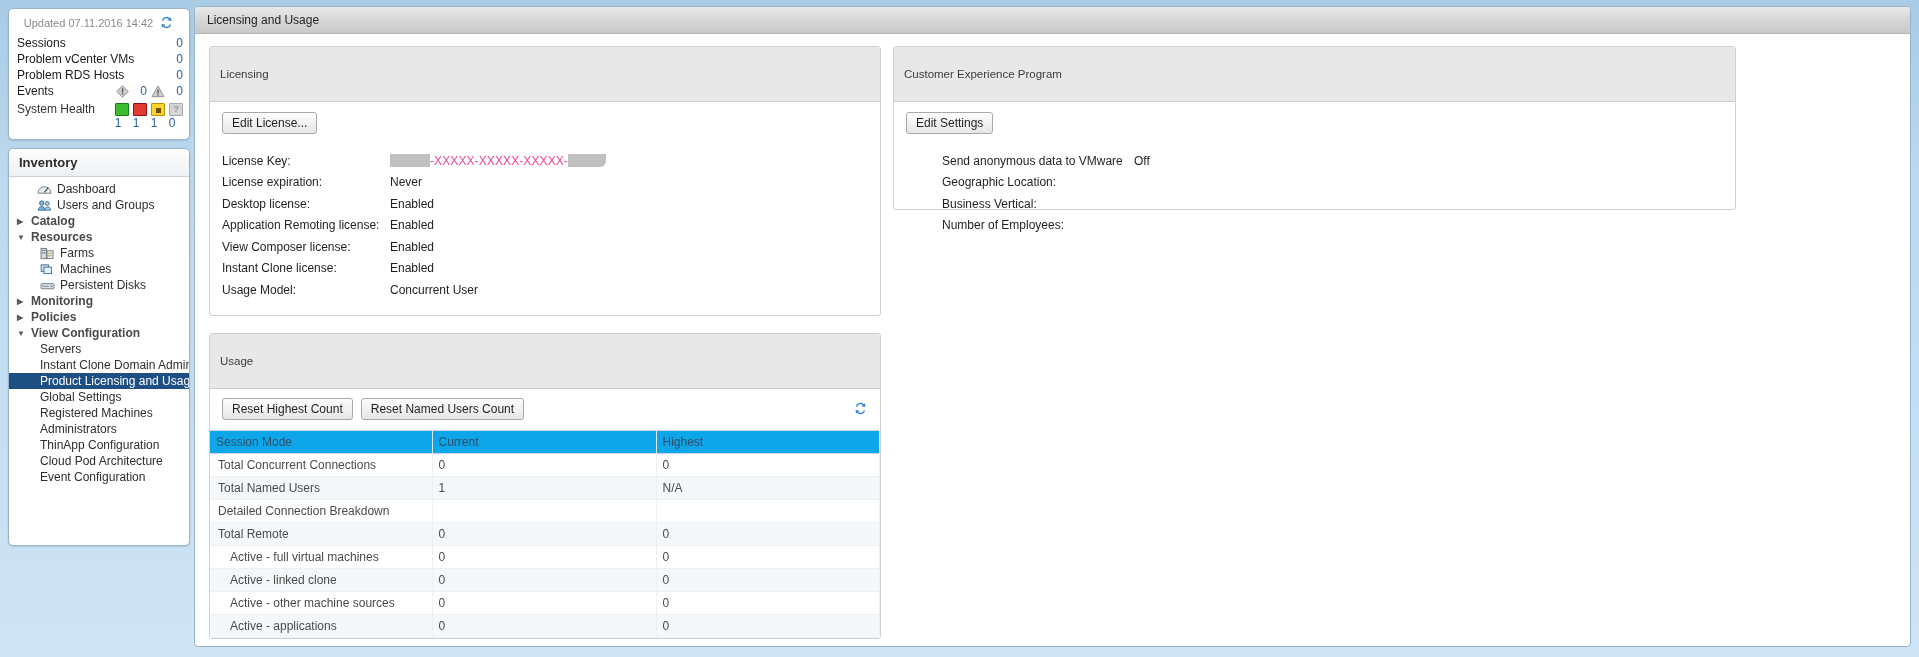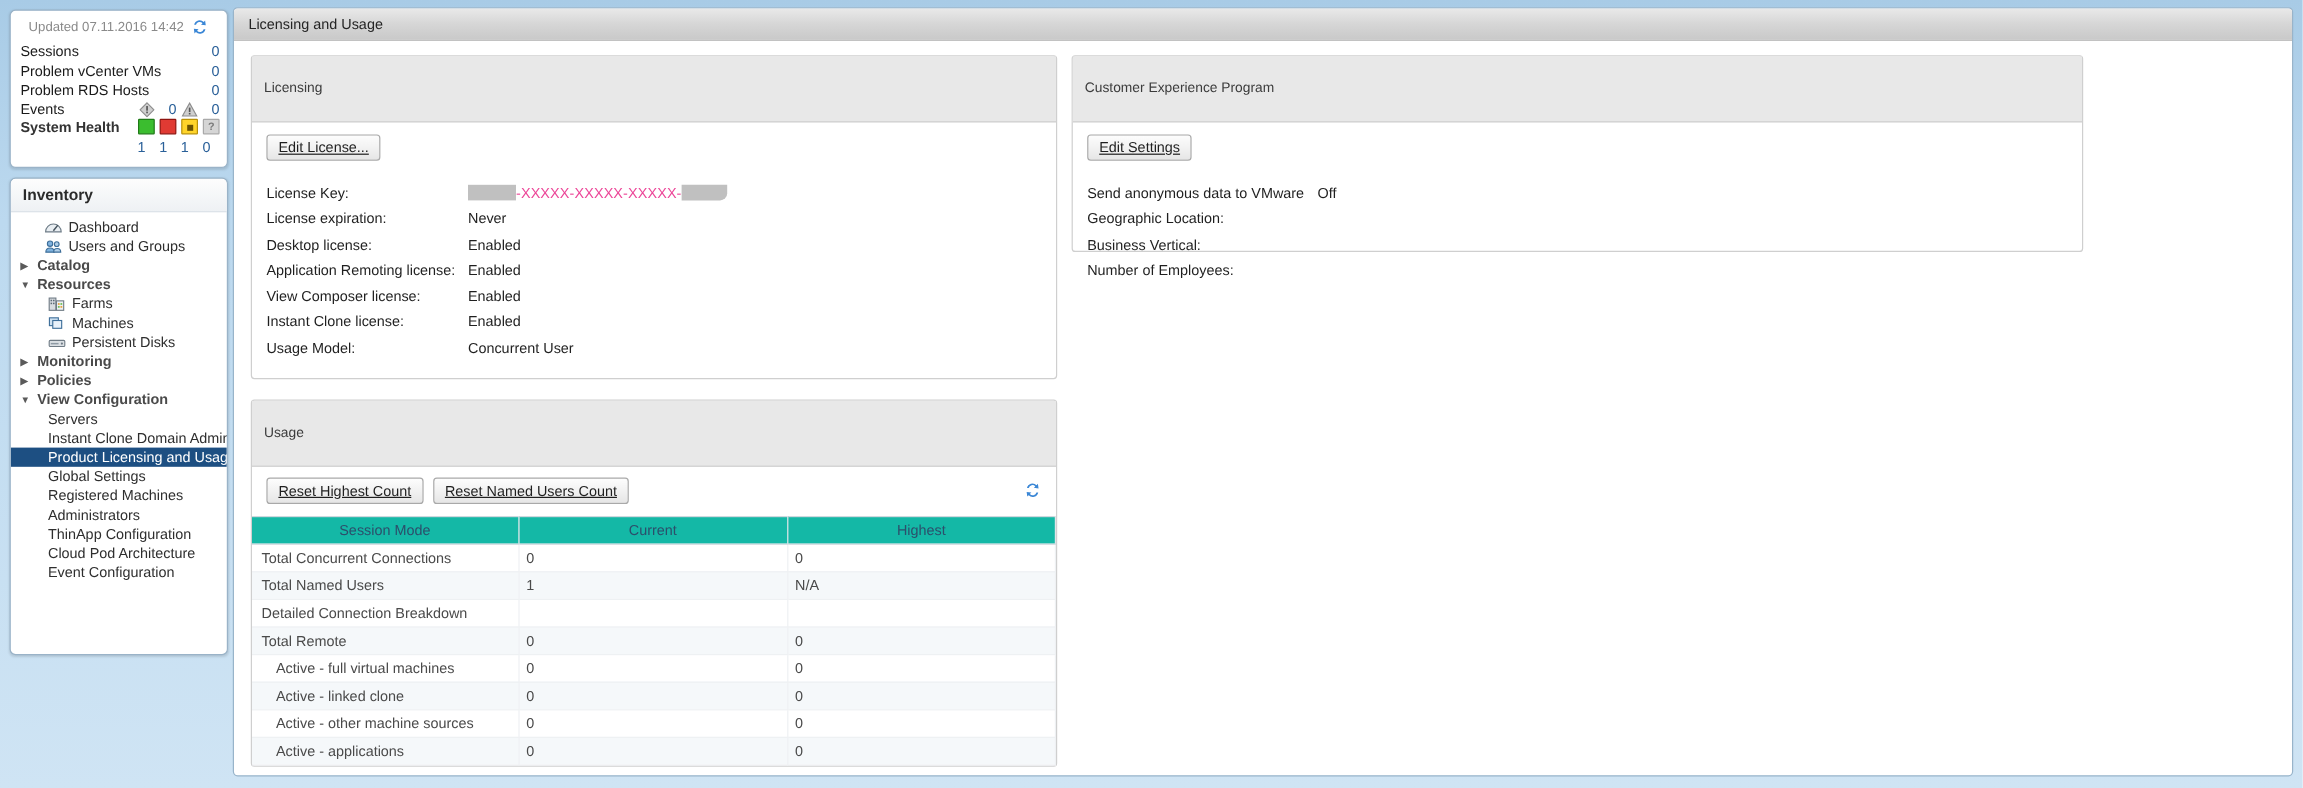--- a/index.html
+++ b/index.html
@@ -51,21 +51,21 @@
     padding-left: 2px;
   }
   .sum-label { flex: 1 1 auto; white-space: nowrap; }
   .sum-val { color: #2a6099; width: 14px; text-align: right; }
   .ev-cell { display: flex; align-items: center; gap: 4px; }
   .ev-num { color: #2a6099; width: 14px; text-align: right; }
 
   .diamond-ico { width: 13px; height: 13px; }
   .tri-ico { width: 14px; height: 13px; }
 
-  .health-row { display:flex; align-items:flex-start; height:17px; padding-left:2px;font-weight:bold; }
+  .health-row { display:flex; align-items:flex-end; height:17px; padding-left:2px; }
   .health-label { flex: 1 1 auto; }
   .hbox { width: 14px; height: 13px; margin-left: 4px; border-radius: 1px; }
   .hb-green { background:#3bbd2f; border:1px solid #1f7a17; }
   .hb-red { background:#e03a33; border:1px solid #8e1410; }
   .hb-yellow { background:#ffd42a; border:1px solid #b99106; position:relative; }
   .hb-yellow:after{ content:""; position:absolute; left:4px; top:3.5px; width:5px; height:5px; background:#6b5200;}
   .hb-gray { background:#d5d5d5; border:1px solid #a9a9a9; color:#7b7b7b;
              font-size:9px; text-align:center; line-height:11px; }
   .health-nums { display:flex; justify-content:flex-end; padding-right:2px; height:15px; }
   .health-nums span { width:18px; text-align:center; color:#2a6099; font-size:12px; }
@@ -133,50 +133,49 @@
 
   .btn {
     font-family: "Liberation Sans", sans-serif;
     font-size: 12px;
     color: #1f1f1f;
     background: linear-gradient(180deg,#fdfdfd,#e6e6e6);
     border: 1px solid #a9a9a9;
     border-radius: 3px;
     padding: 3px 9px;
     cursor: pointer;
-    text-decoration: underline;
   }
 
   .kv { display: flex; align-items: center; height: 21.5px; font-size: 12px; }
   .kv .k { width: 168px; color: #1f1f1f; }
   .kv .v { color: #1f1f1f; }
-  .kv.cep .k { width: 192px; }
+  .kv.cep .k { width: 192px; margin-left: 36px; }
 
   
   .lickey { display: flex; align-items: center; }
   .redact { display:inline-block; height: 13px; background: #c0c0c0; }
   .redact.a { width: 40px; }
   .redact.b { width: 38px; border-radius: 0 0 6px 0;}
   .keytext { font-size: 12px; color:#ec4899; letter-spacing: .1px;}
 
   
   #usage-panel { width: 672px; margin-top: 17px; }
   .usage-toolbar { display: flex; align-items: center; padding: 9px 12px 10px 12px; }
   .usage-toolbar .spacer { flex: 1 1 auto; }
 
   table.usage { width: 100%; border-collapse: collapse; font-size: 12px; }
   table.usage th {
-    background: #14b8a6;
+    background: #0ea5e9;
     border-top: 1px solid #cfd8de;
     border-bottom: 1px solid #cfd8de;
     border-right: 1px solid #dfe5ea;
     color: #2c4f6b;
     font-weight: normal;
     padding: 4px 6px;
-    text-align: center;
+    text-align: left;
     height: 20px;
   }
   table.usage td {
     border-bottom: 1px solid #eef1f3;
     border-right: 1px solid #eef1f3;
     padding: 4px 6px;
     color: #4a4a4a;
     height: 19px;
   }
   table.usage td:first-child { padding-left: 8px; }

